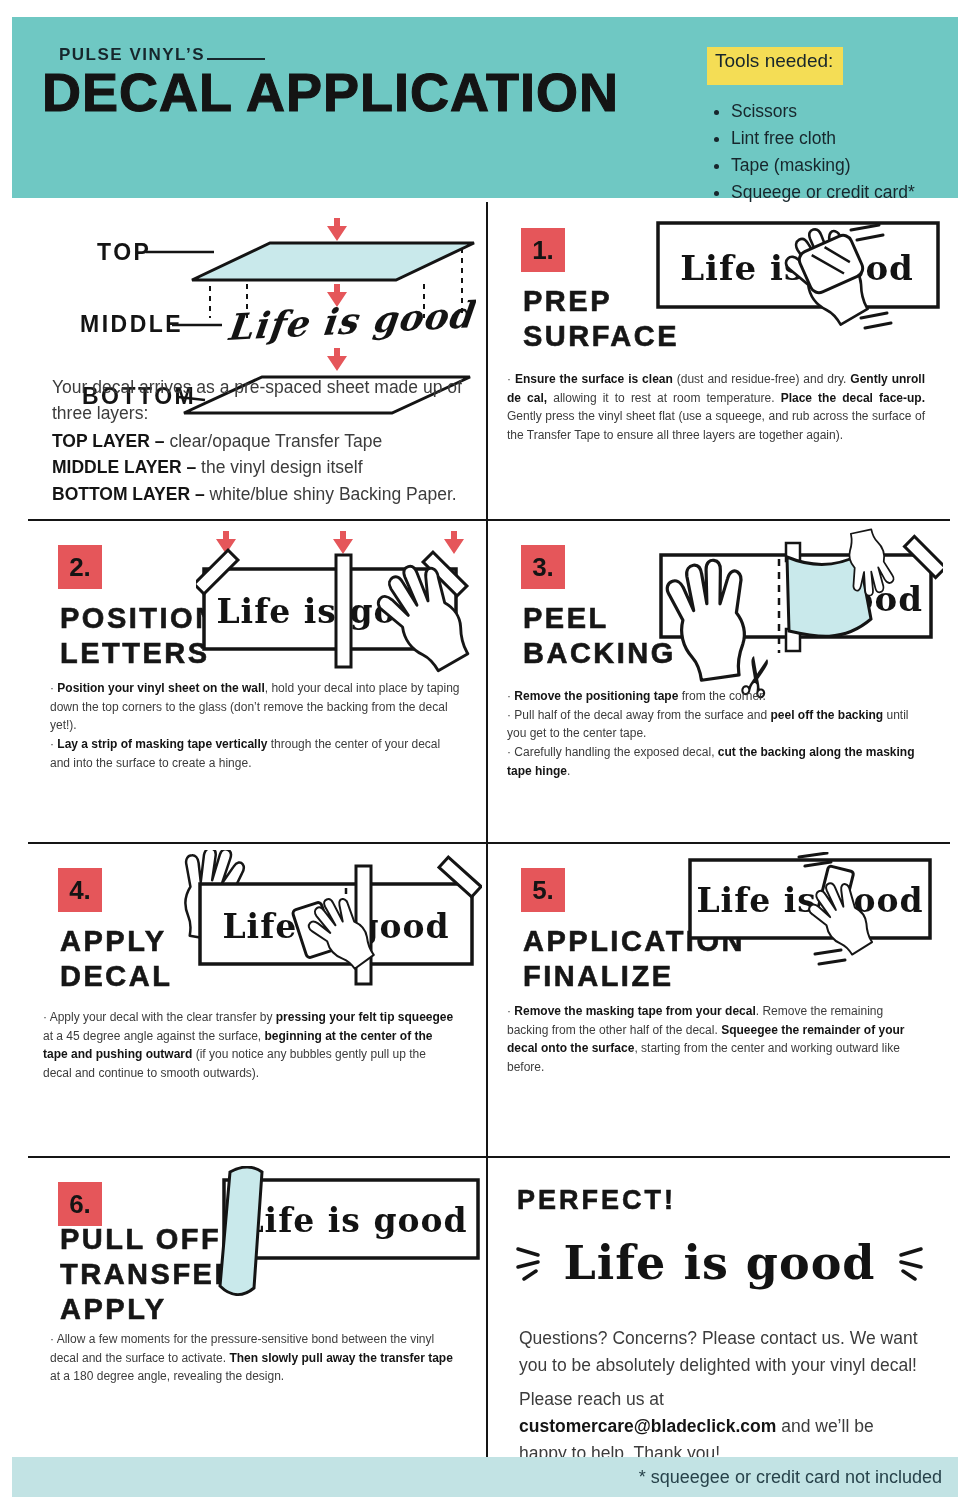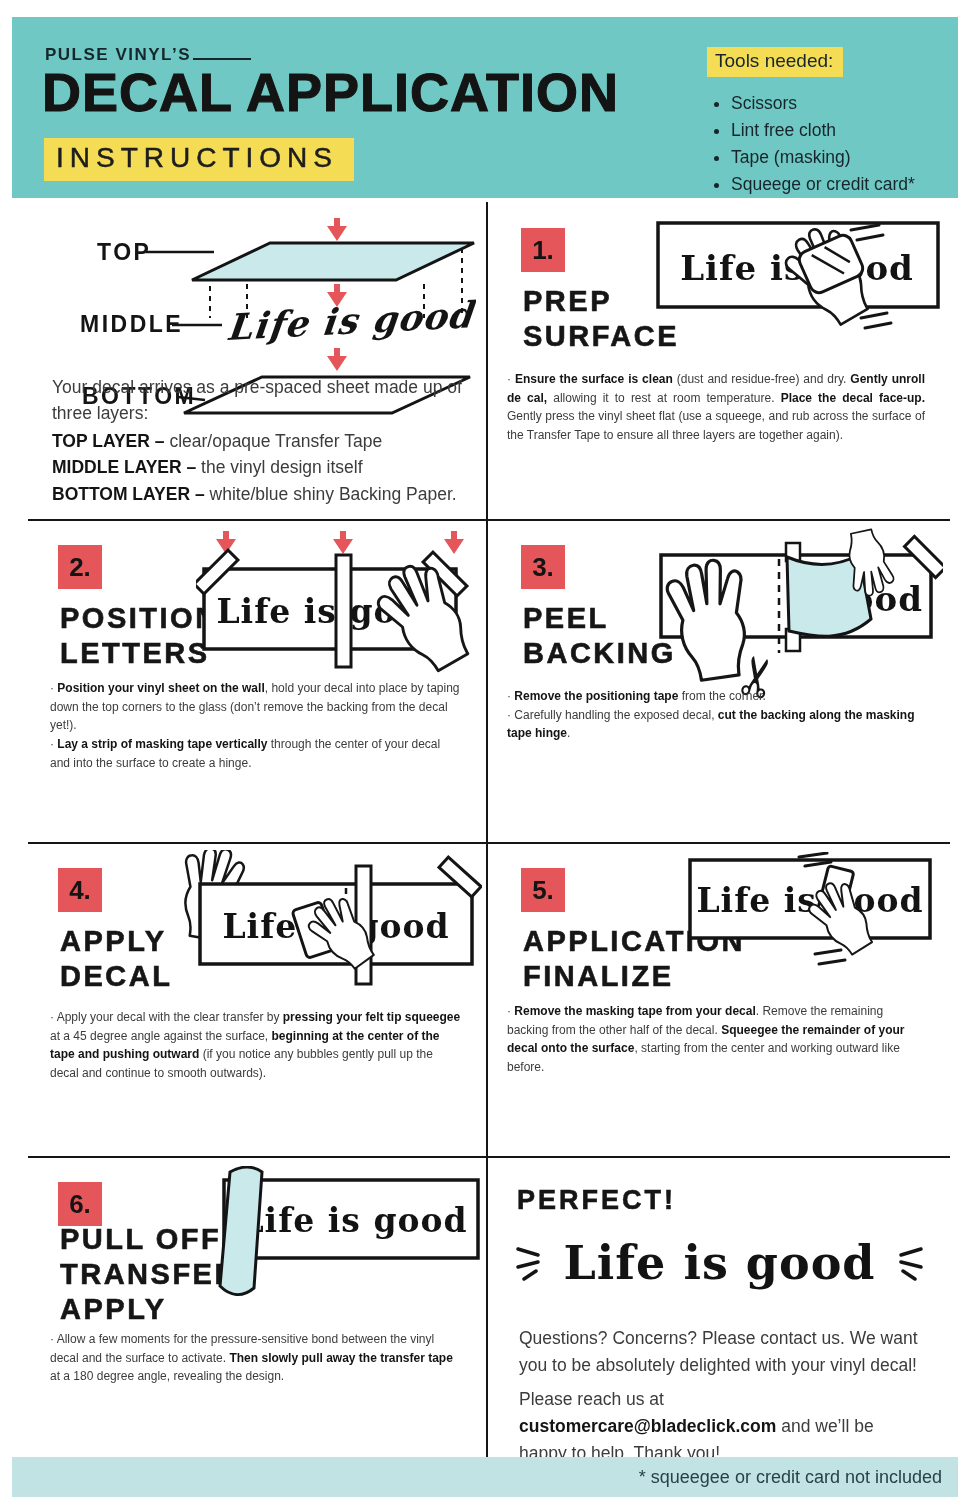--- a/index.html
+++ b/index.html
@@ -2,29 +2,29 @@
 <html><head>
 <meta charset="utf-8">
 <style>
   html,body{margin:0;padding:0;background:#ffffff;}
   body{width:970px;height:1500px;position:relative;overflow:hidden;
        font-family:"Liberation Sans",sans-serif;color:#1d1d1d;}
   .page{position:absolute;inset:0;background:#fff;}
 
   
   .header{position:absolute;left:12px;top:17px;width:946px;height:181px;background:#6fc8c3;}
-  .brand{position:absolute;left:33px;top:28px;font-size:17px;font-weight:bold;
+  .brand{position:absolute;left:47px;top:28px;font-size:17px;font-weight:bold;
          letter-spacing:1.5px;color:#17262c;}
   .brand-line{display:inline-block;width:58px;height:13px;border-bottom:2px solid #17262c;margin-left:2px;}
   .title{position:absolute;left:30px;top:44px;font-size:54px;font-weight:bold;
          letter-spacing:1px;color:#141414;-webkit-text-stroke:1.1px #141414;white-space:nowrap;}
   .subtitle{position:absolute;left:32px;top:121px;background:#f4dd55;color:#1d1d1d;
             font-size:28px;letter-spacing:6px;padding:4px 16px 7px 12px;-webkit-text-stroke:0.5px #1d1d1d;}
   .tools{position:absolute;left:695px;top:30px;width:250px;}
-  .tools-label{display:inline-block;background:#f4dd55;font-size:19px;padding:3px 10px 5px 8px;color:#17262c;}
+  .tools-label{display:inline-block;background:#f4dd55;font-size:19px;padding:3px 10px 13px 8px;color:#17262c;}
   .tools ul{margin:13px 0 4px 0;padding-left:24px;font-size:17.5px;color:#17262c;line-height:27px;}
 
   
   .vline{position:absolute;left:486px;top:202px;width:2px;height:1255px;background:#151515;}
   .hline{position:absolute;left:28px;width:922px;height:2px;background:#151515;}
 
   
   .cell{position:absolute;}
   .numbox{position:absolute;width:44px;height:44px;background:#e5565a;color:#141414;
           font-size:26px;font-weight:bold;display:flex;align-items:center;justify-content:center;}
@@ -67,21 +67,20 @@
 
   <svg width="0" height="0" style="position:absolute" aria-hidden="true">
     <defs>
       <path id="handshape" d="M26,120 C26,110 24,102 20,96 C12,84 11,70 16,58 L6,31 C3,24 6,19 11,18 C15,17 19,20 21,26 L28,50 L26,15 C26,8 30,5 34,5 C38,5 41,8 41,15 L42,45 L46,11 C47,4 51,2 55,3 C59,4 61,8 60,14 L55,47 L66,23 C69,16 74,15 77,18 C80,21 80,25 78,30 L70,58 C76,68 77,80 72,90 C67,99 64,108 64,118 L64,120 Z" fill="#ffffff" stroke="#161616" stroke-width="3.2" stroke-linejoin="round"></path>
     </defs>
   </svg>
 
   <div class="header">
     <div class="brand"><span>PULSE VINYL’S</span><span class="brand-line"></span></div>
     <div class="title">DECAL APPLICATION</div>
-    <div class="subtitle">INSTRUCTIONS</div>
     <div class="tools">
       <span class="tools-label">Tools needed:</span>
       <ul>
           <li>Scissors</li>
           <li>Lint free cloth</li>
           <li>Tape (masking)</li>
           <li>Squeege or credit card*</li>
         </ul>
     </div>
   </div>
@@ -205,20 +204,21 @@
       <g transform="translate(28,38) rotate(-8)">
           <use href="#handshape"></use>
         </g>
       <g transform="translate(268,64) rotate(168) scale(0.55)">
           <use href="#handshape"></use>
         </g>
       <text transform="translate(140,176) rotate(-78)" font-family="DejaVu Sans, sans-serif" font-size="54" fill="#161616">✂</text>
     </svg>
     <div class="body-text" style="left:18px;width:420px;top:166px">
         <div class="rpara"><span class="seg">· </span><span class="seg-b">Remove the positioning tape</span><span class="seg"> from the corner.</span></div>
+        <div class="rpara"><span class="seg">· Pull half of the decal away from the surface and </span><span class="seg-b">peel off the backing</span><span class="seg"> until you get to the center tape.</span></div>
         <div class="rpara"><span class="seg">· Carefully handling the exposed decal, </span><span class="seg-b">cut the backing along the masking tape hinge</span><span class="seg">.</span></div>
       </div>
   </div>
 
   <div class="cell" style="left:28px;top:844px;width:458px;height:310px">
     <div class="numbox" style="left:30px;top:24px">4.</div>
     <div class="step-title" style="left:32px;top:80px">
       <div>APPLY</div>
       <div>DECAL</div>
     </div>
@@ -233,21 +233,21 @@
       <g transform="translate(296,27) rotate(42)">
         <rect x="-22" y="-7" width="44" height="14" fill="#fff" stroke="#141414" stroke-width="3"></rect>
         </g>
       <g transform="translate(150,80) rotate(-18)">
         <rect x="-15" y="-25" width="30" height="50" rx="4" fill="#fff" stroke="#141414" stroke-width="3"></rect>
         </g>
       <g transform="translate(134,68) rotate(-36) scale(0.62)">
           <use href="#handshape"></use>
         </g>
     </svg>
-    <div class="body-text" style="left:22px;width:412px;top:164px">
+    <div class="body-text" style="left:15px;width:412px;top:164px">
         <div class="rpara"><span class="seg">· Apply your decal with the clear transfer by </span><span class="seg-b">pressing your felt tip squeegee</span><span class="seg"> at a 45 degree angle against the surface, </span><span class="seg-b">beginning at the center of the tape and pushing outward</span><span class="seg"> (if you notice any bubbles gently pull up the decal and continue to smooth outwards).</span></div>
       </div>
   </div>
 
   <div class="cell" style="left:489px;top:844px;width:461px;height:310px">
     <div class="numbox" style="left:32px;top:24px">5.</div>
     <div class="step-title" style="left:34px;top:80px">
       <div>APPLICATION</div>
       <div>FINALIZE</div>
     </div>

